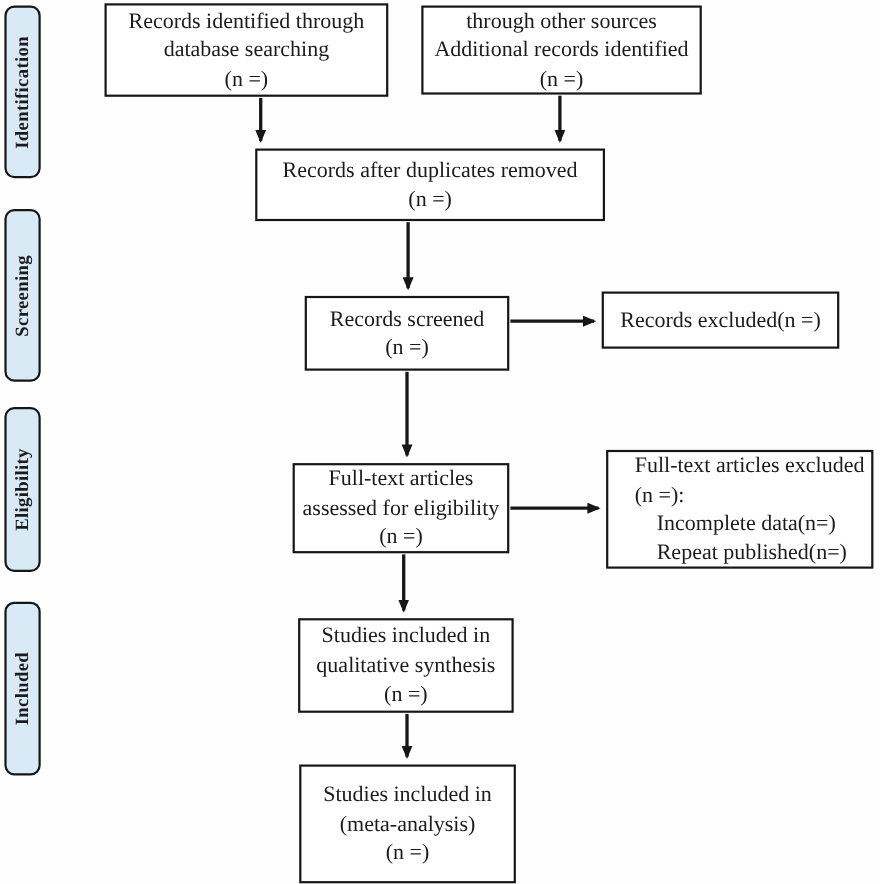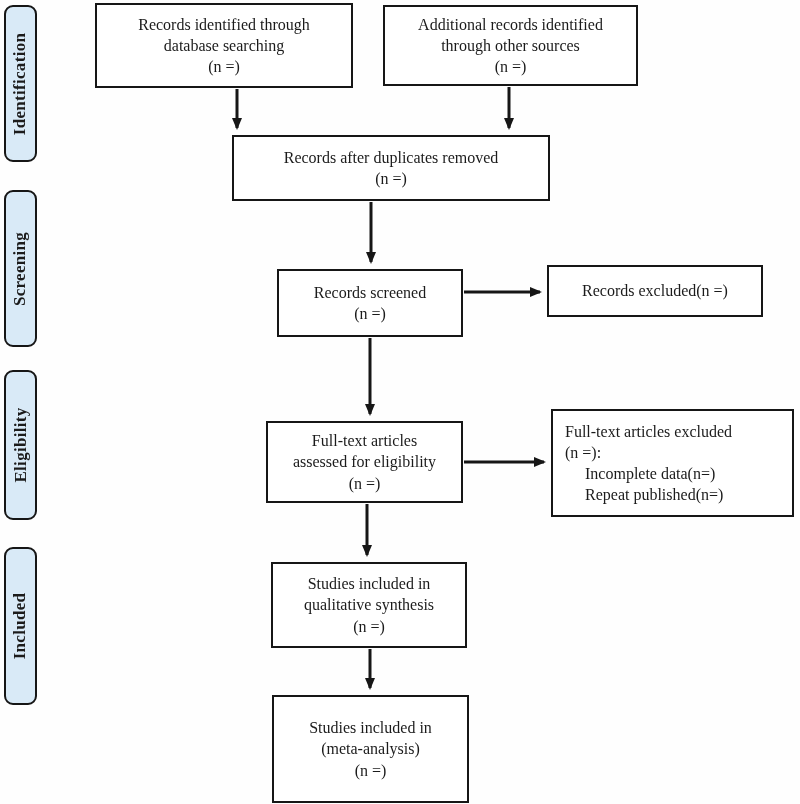--- a/index.html
+++ b/index.html
@@ -34,27 +34,27 @@
   .fbox {
     position: absolute;
     background: #ffffff;
     border: 2px solid #161616;
     box-sizing: border-box;
     display: flex;
     flex-direction: column;
     align-items: center;
     justify-content: center;
     text-align: center;
-    font-size: 16px;
+    font-size: 20px;
     line-height: 1.32;
   }
   .fbox.align-left {
     align-items: flex-start;
     text-align: left;
-    padding-left: 12px;
+    padding-left: 24px;
     padding-right: 4px;
   }
   .fbox .line { display: block; }
   .fbox .indent { padding-left: 20px; }
   svg.arrows {
     position: absolute;
     left: 0; top: 0;
     width: 800px; height: 804px;
     pointer-events: none;
   }
@@ -77,22 +77,22 @@
     <span>Included</span>
   </div>
 
   <div class="fbox" style="left:95px; top:3px; width:258px; height:85px;">
     <span class="line">Records identified through</span>
     <span class="line">database searching</span>
     <span class="line">(n =)</span>
   </div>
 
   <div class="fbox" style="left:383px; top:5px; width:255px; height:81px;">
+    <span class="line">through other sources</span>
     <span class="line">Additional records identified</span>
-    <span class="line">through other sources</span>
     <span class="line">(n =)</span>
   </div>
 
   <div class="fbox" style="left:212px; top:135px; width:318px; height:66px;margin-left:20px;">
     <span class="line">Records after duplicates removed</span>
     <span class="line">(n =)</span>
   </div>
 
   <div class="fbox" style="left:277px; top:269px; width:186px; height:68px;">
     <span class="line">Records screened</span>

